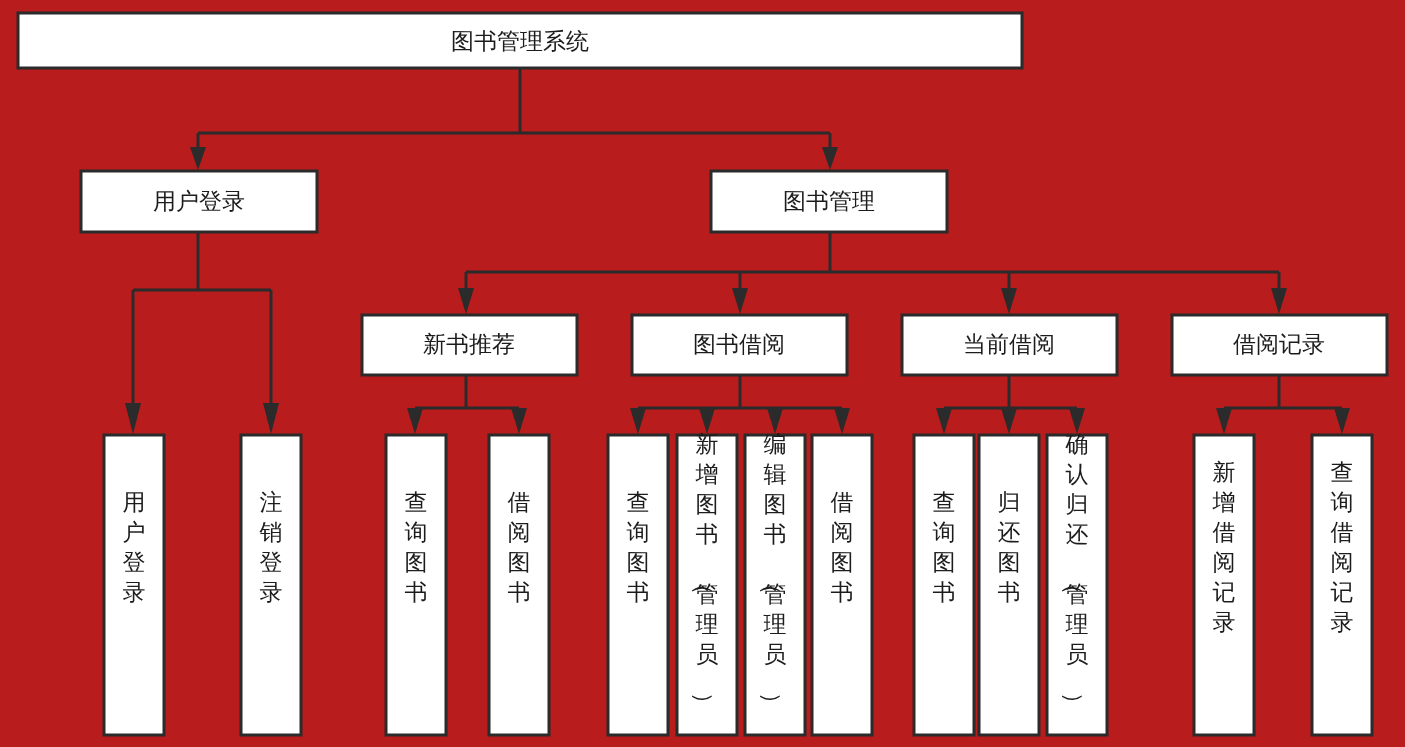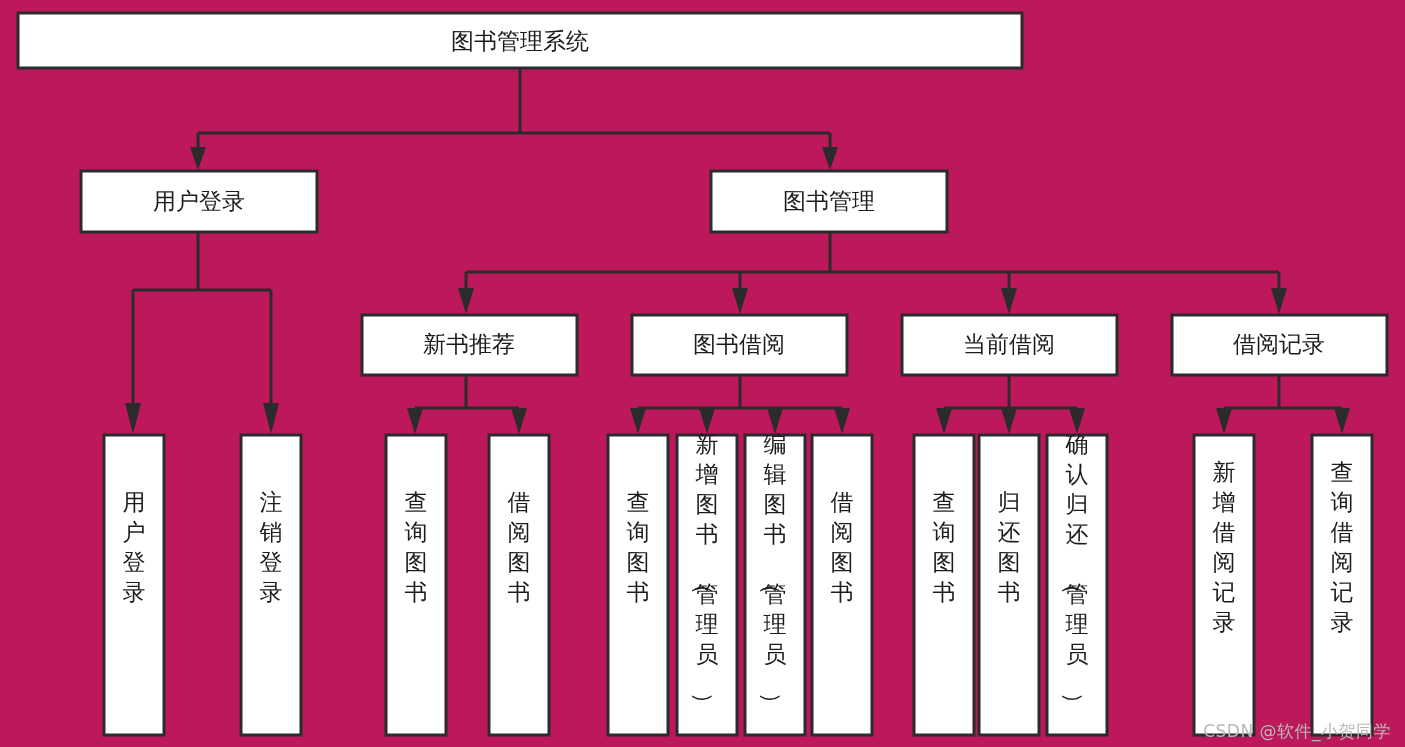--- a/index.html
+++ b/index.html
@@ -11,21 +11,21 @@
   body {
     width: 1405px;
     height: 747px;
     overflow: hidden;
     font-family: "DejaVu Sans", "Liberation Sans", sans-serif;
   }
   #diagram-root {
     position: relative;
     width: 1405px;
     height: 747px;
-    background: #be185d;
+    background: #b91c1c;
   }
   svg#tree-svg {
     position: absolute;
     left: 0;
     top: 0;
     width: 1405px;
     height: 747px;
     display: block;
   }
   .node-rect {
@@ -240,15 +240,14 @@
       <text class="node-label-v" x="1224" y="480"><tspan x="1224" y="480" text-anchor="middle">新</tspan><tspan x="1224" y="510" text-anchor="middle">增</tspan><tspan x="1224" y="540" text-anchor="middle">借</tspan><tspan x="1224" y="570" text-anchor="middle">阅</tspan><tspan x="1224" y="600" text-anchor="middle">记</tspan><tspan x="1224" y="630" text-anchor="middle">录</tspan></text>
     </g>
 
     <g>
       <rect class="node-rect" x="1312" y="435" width="60" height="300"></rect>
       <text class="node-label-v" x="1342" y="480"><tspan x="1342" y="480" text-anchor="middle">查</tspan><tspan x="1342" y="510" text-anchor="middle">询</tspan><tspan x="1342" y="540" text-anchor="middle">借</tspan><tspan x="1342" y="570" text-anchor="middle">阅</tspan><tspan x="1342" y="600" text-anchor="middle">记</tspan><tspan x="1342" y="630" text-anchor="middle">录</tspan></text>
     </g>
 
   </svg>
 
-  <div class="watermark-text">CSDN @软件_小贺同学</div>
 
 </div>
 
 </body></html>

